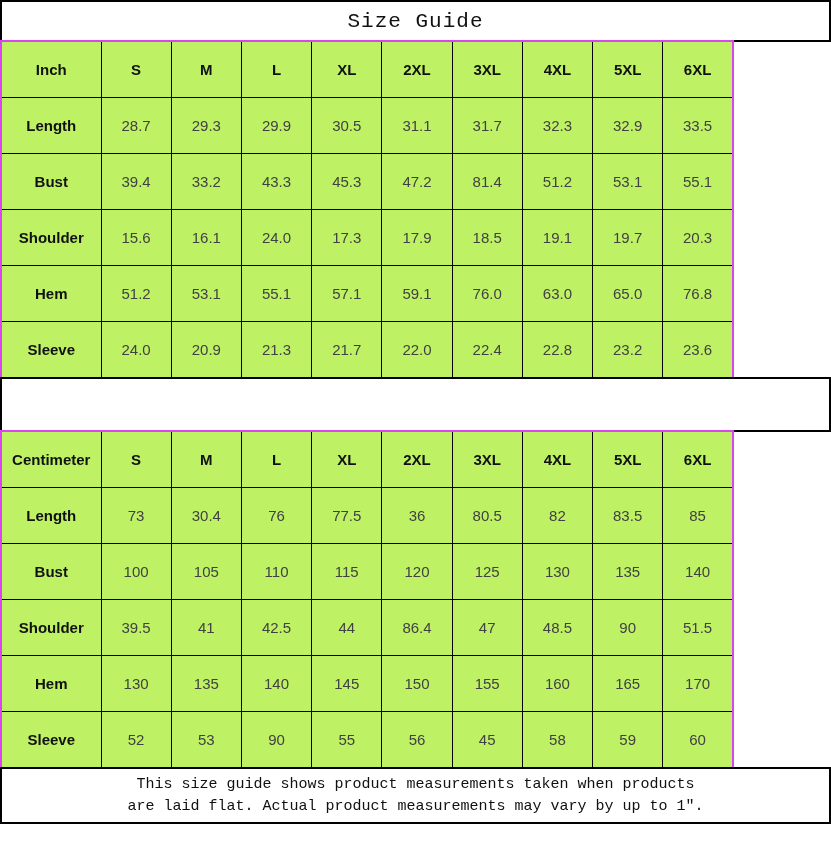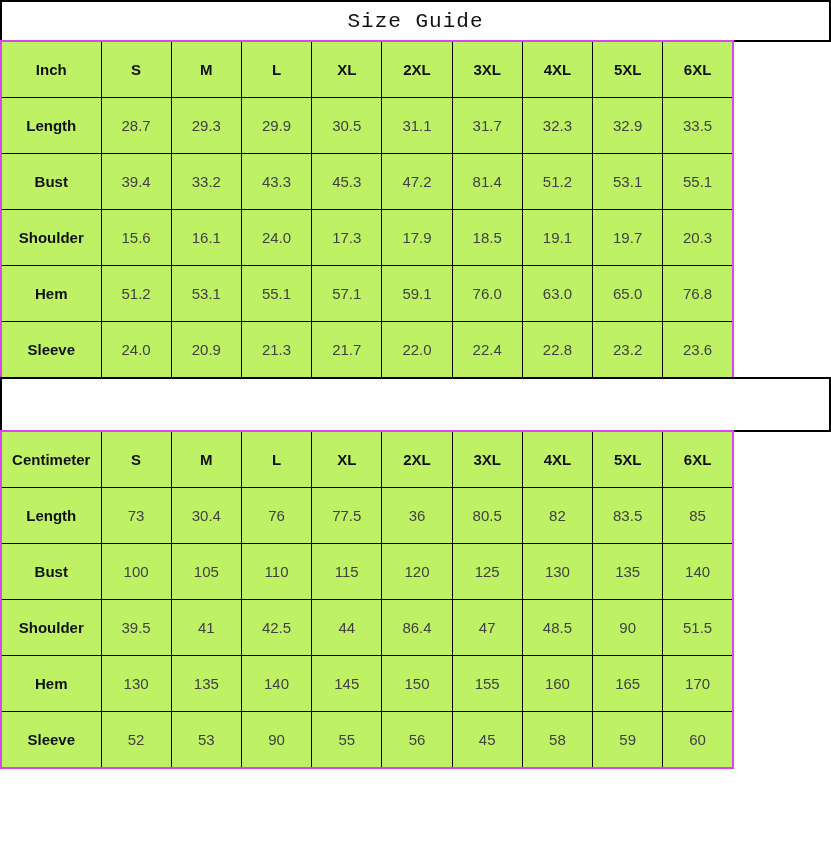--- a/index.html
+++ b/index.html
@@ -257,14 +257,18 @@
           <td>55</td>
           <td>56</td>
           <td>45</td>
           <td>58</td>
           <td>59</td>
           <td>60</td>
         </tr>
       </tbody>
     </table>
 
+  <div class="block footer-box">
+    <div>This size guide shows product measurements taken when products</div>
+    <div>are laid flat. Actual product measurements may vary by up to 1″.</div>
+  </div>
 
 </div>
 
 </body></html>

